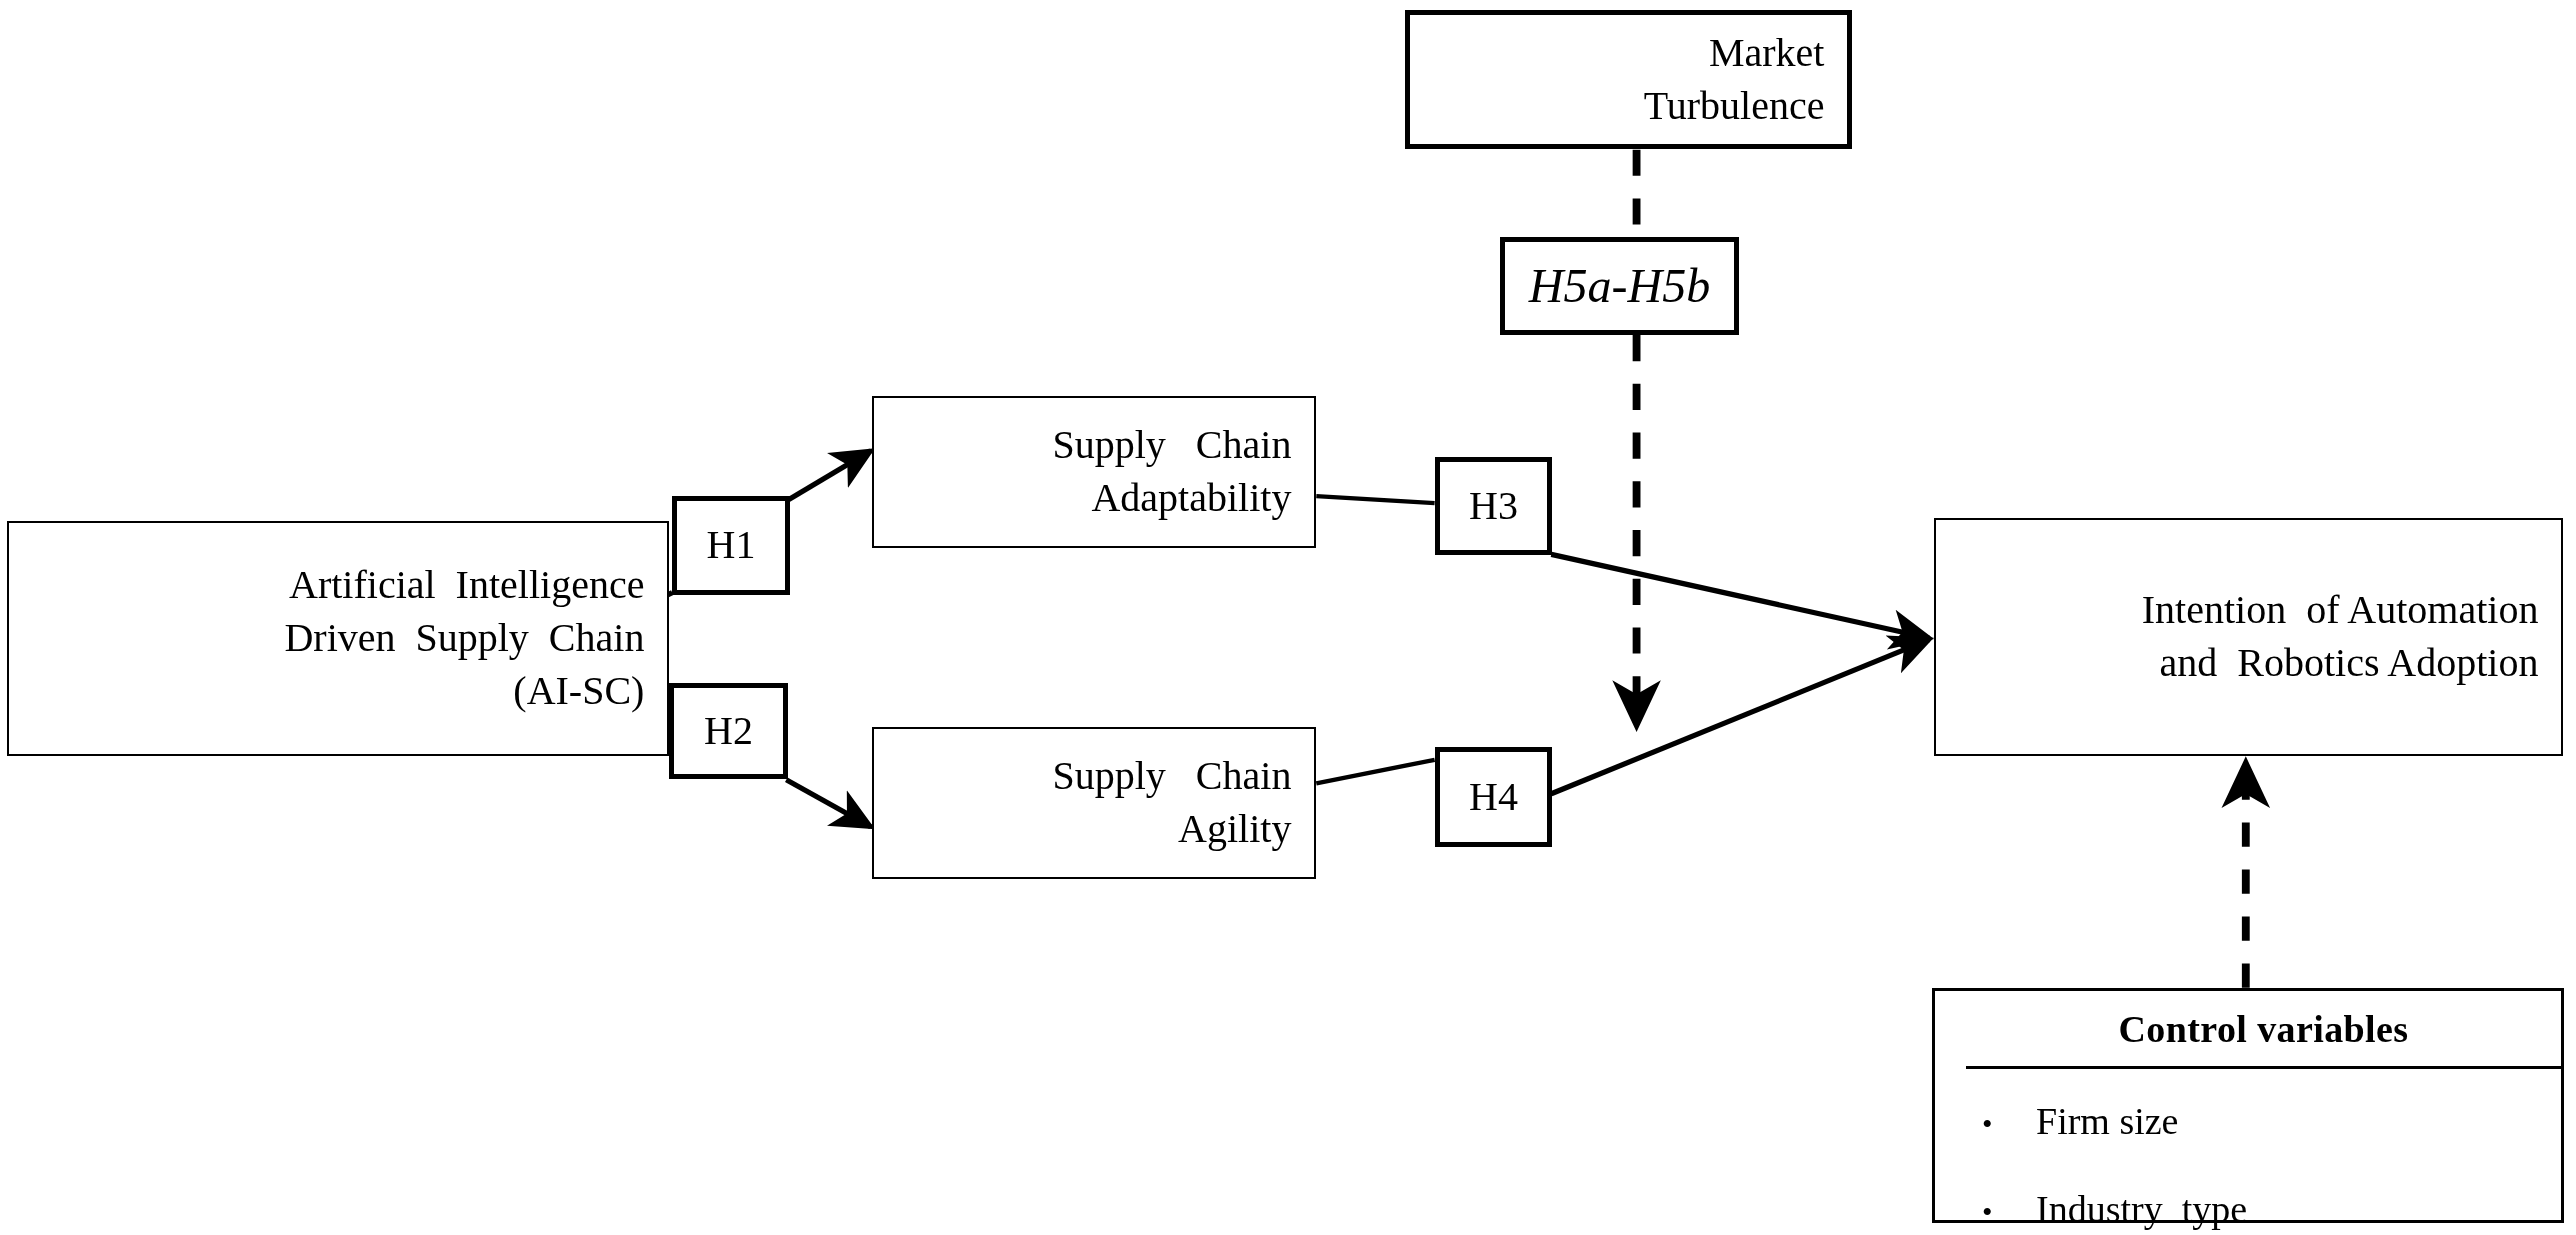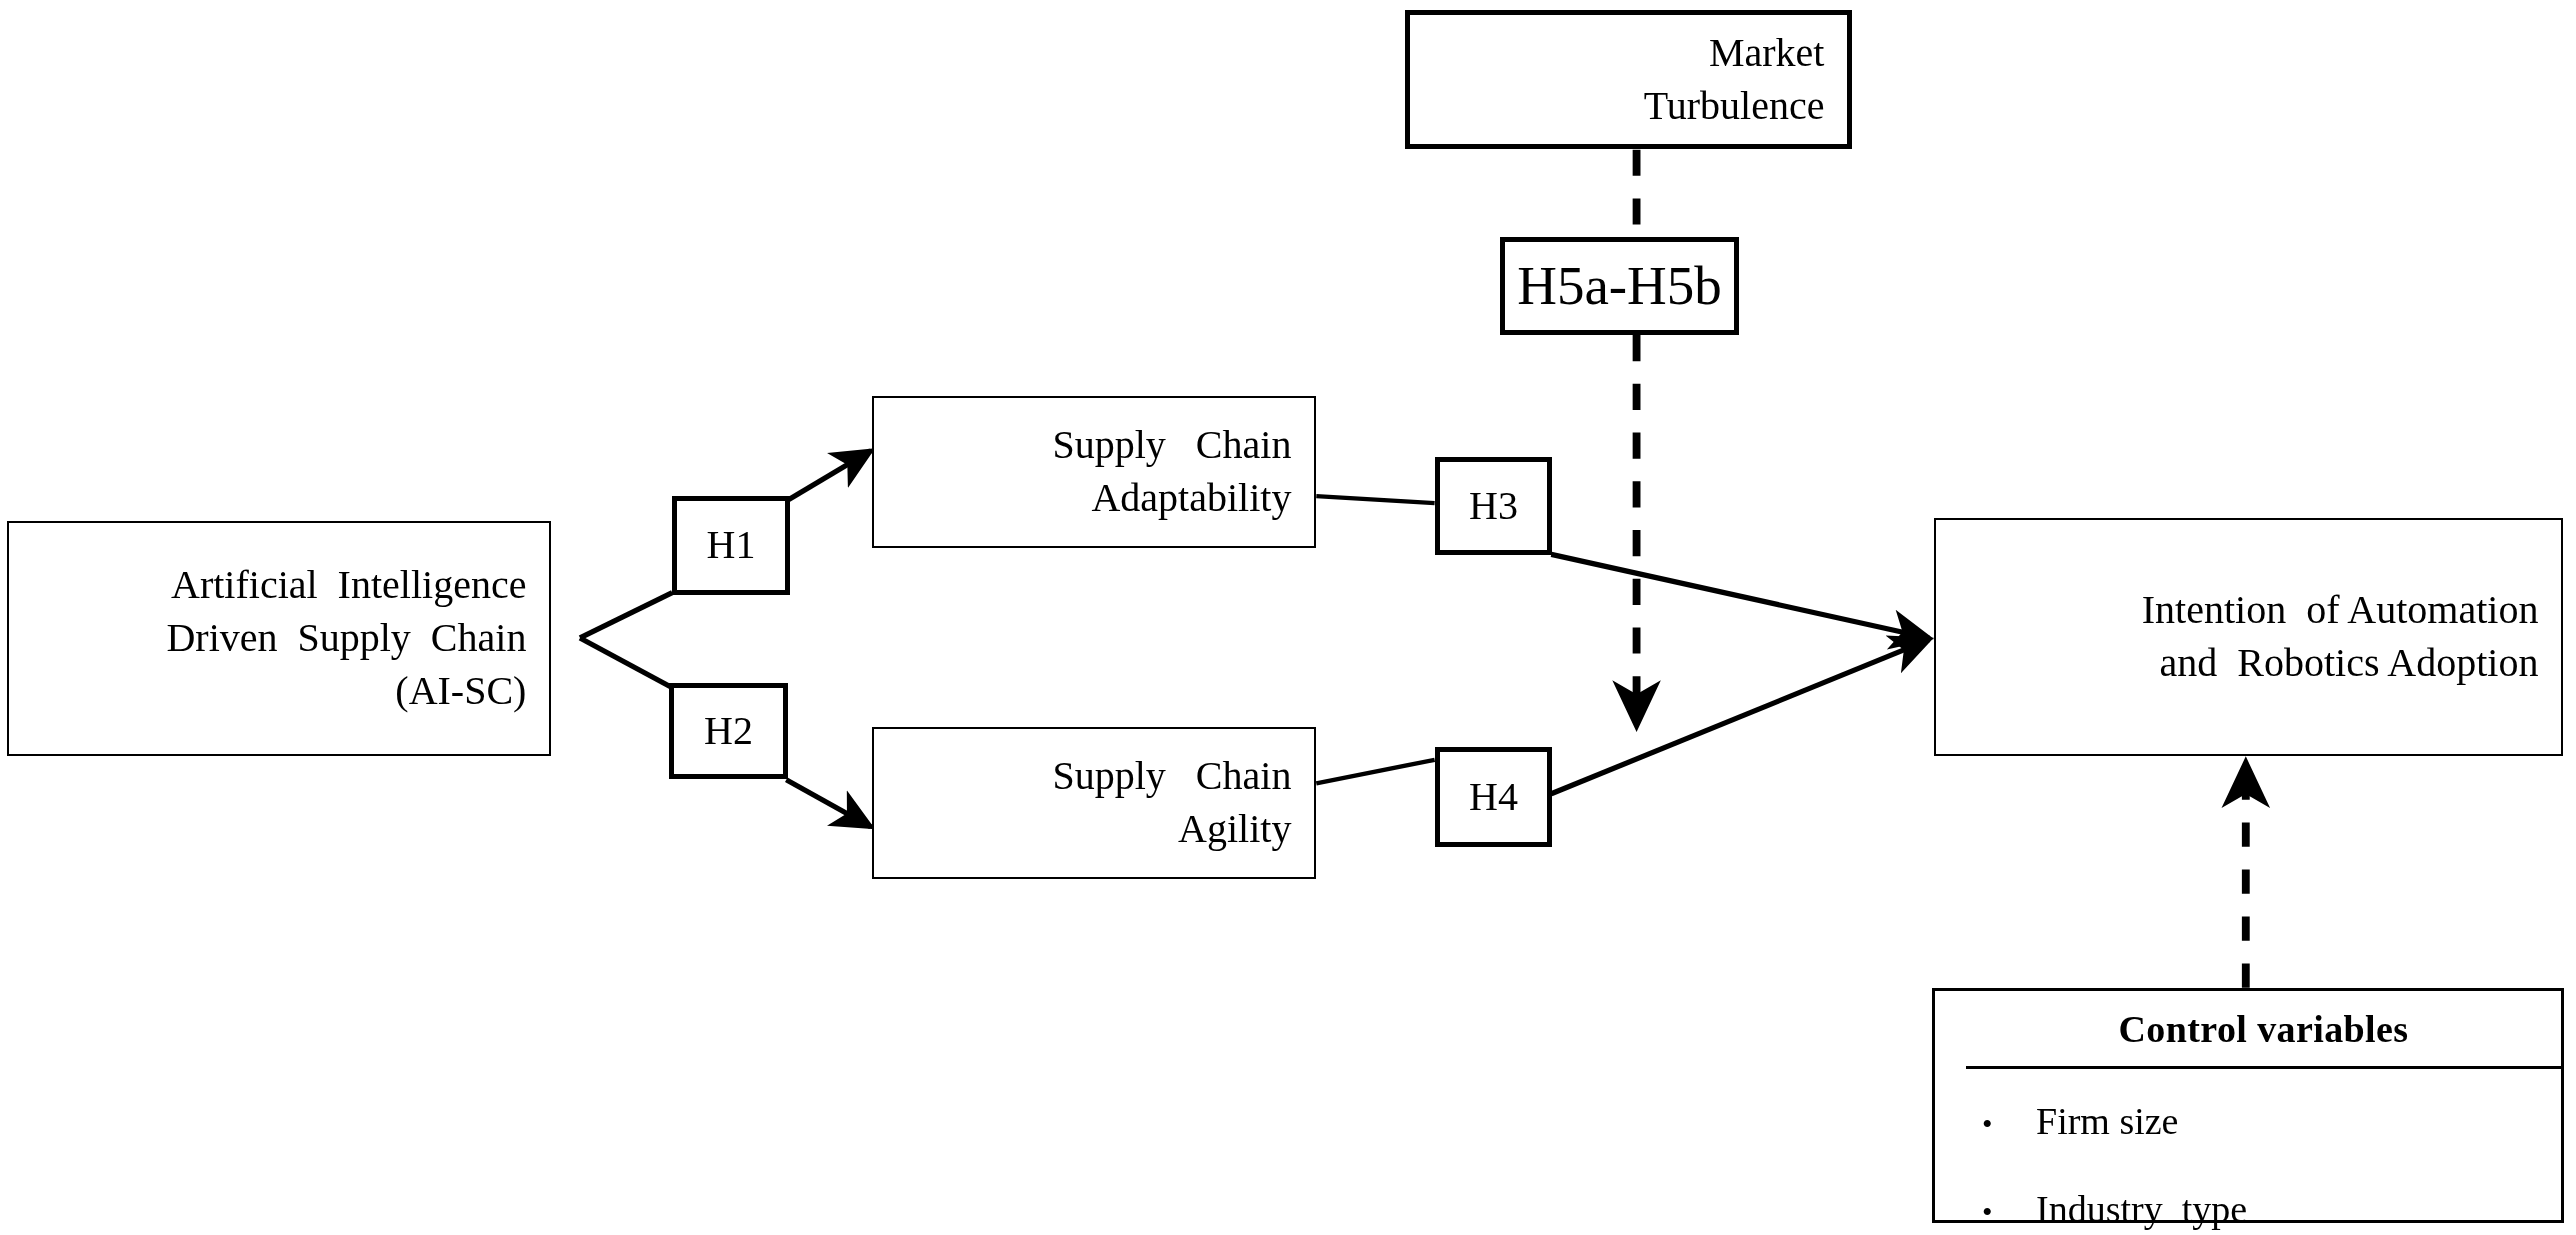--- a/index.html
+++ b/index.html
@@ -39,21 +39,22 @@
   }
   .construct {
     font-size: 40px;
     text-align: right;
   }
   .construct .inner {
     padding: 0 22.6px;
     width: 100%;
   }
   .big-label {
-    font-size: 55px;
+    font-size: 48px;
+    font-style: italic;
   }
   .svg-layer {
     position: absolute;
     left: 0;
     top: 0;
     width: 2576px;
     height: 1235px;
     z-index: 2;
   }
   .cv-box {
@@ -127,21 +128,21 @@
 
     <path d="M 1782,912 L 2216,735" stroke="#000000" stroke-width="6" fill="none" marker-end="url(#arrowSolid)"></path>
 
     <path d="M 1880,172 L 1880,272" stroke="#000000" stroke-width="9" fill="none" stroke-dasharray="30 26"></path>
 
     <path d="M 1880,385 L 1880,832" stroke="#000000" stroke-width="9" fill="none" stroke-dasharray="30 26" marker-end="url(#arrowDash)"></path>
 
     <path d="M 2580,1135 L 2580,878" stroke="#000000" stroke-width="9" fill="none" stroke-dasharray="28 26" marker-end="url(#arrowDash)"></path>
   </svg>
 
-  <div class="box box-thin construct" style="left:7px; top:521px; width:544px; height:235px;">
+  <div class="box box-thin construct" style="left:7px; top:521px; width:662px; height:235px;">
     <div class="inner">
       <div class="nowrap">Artificial  Intelligence</div>
       <div class="nowrap">Driven  Supply  Chain</div>
       <div class="nowrap">(AI-SC)</div>
     </div>
   </div>
 
   <div class="box box-thick hbox" style="left:672px; top:496px; width:118px; height:99px;">
     <span>H1</span>
   </div>

